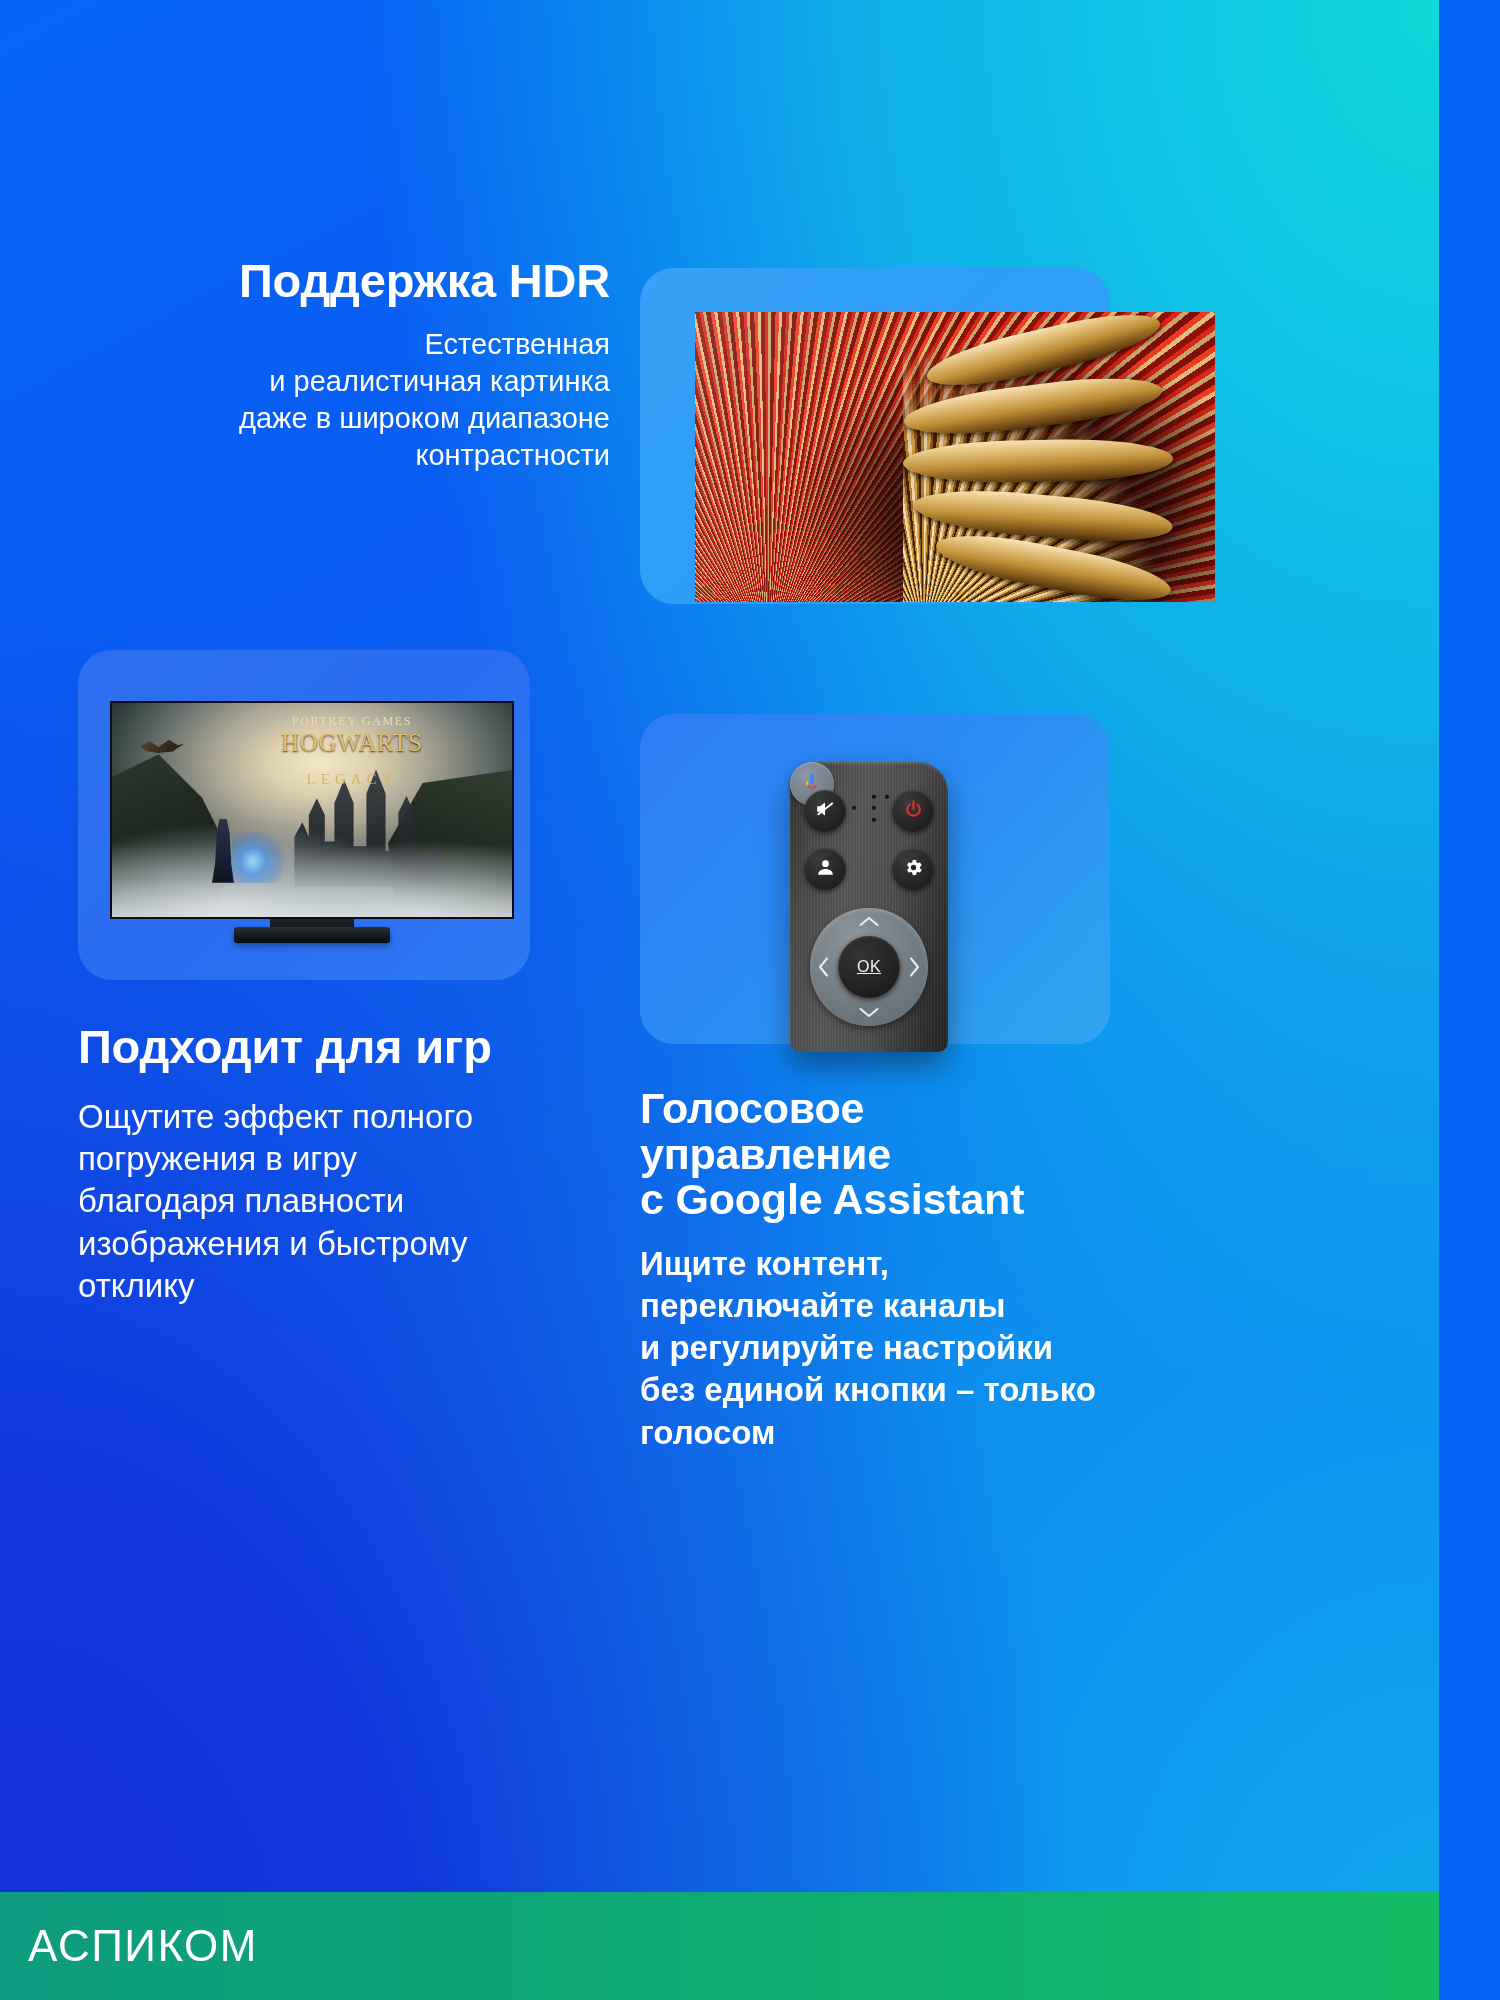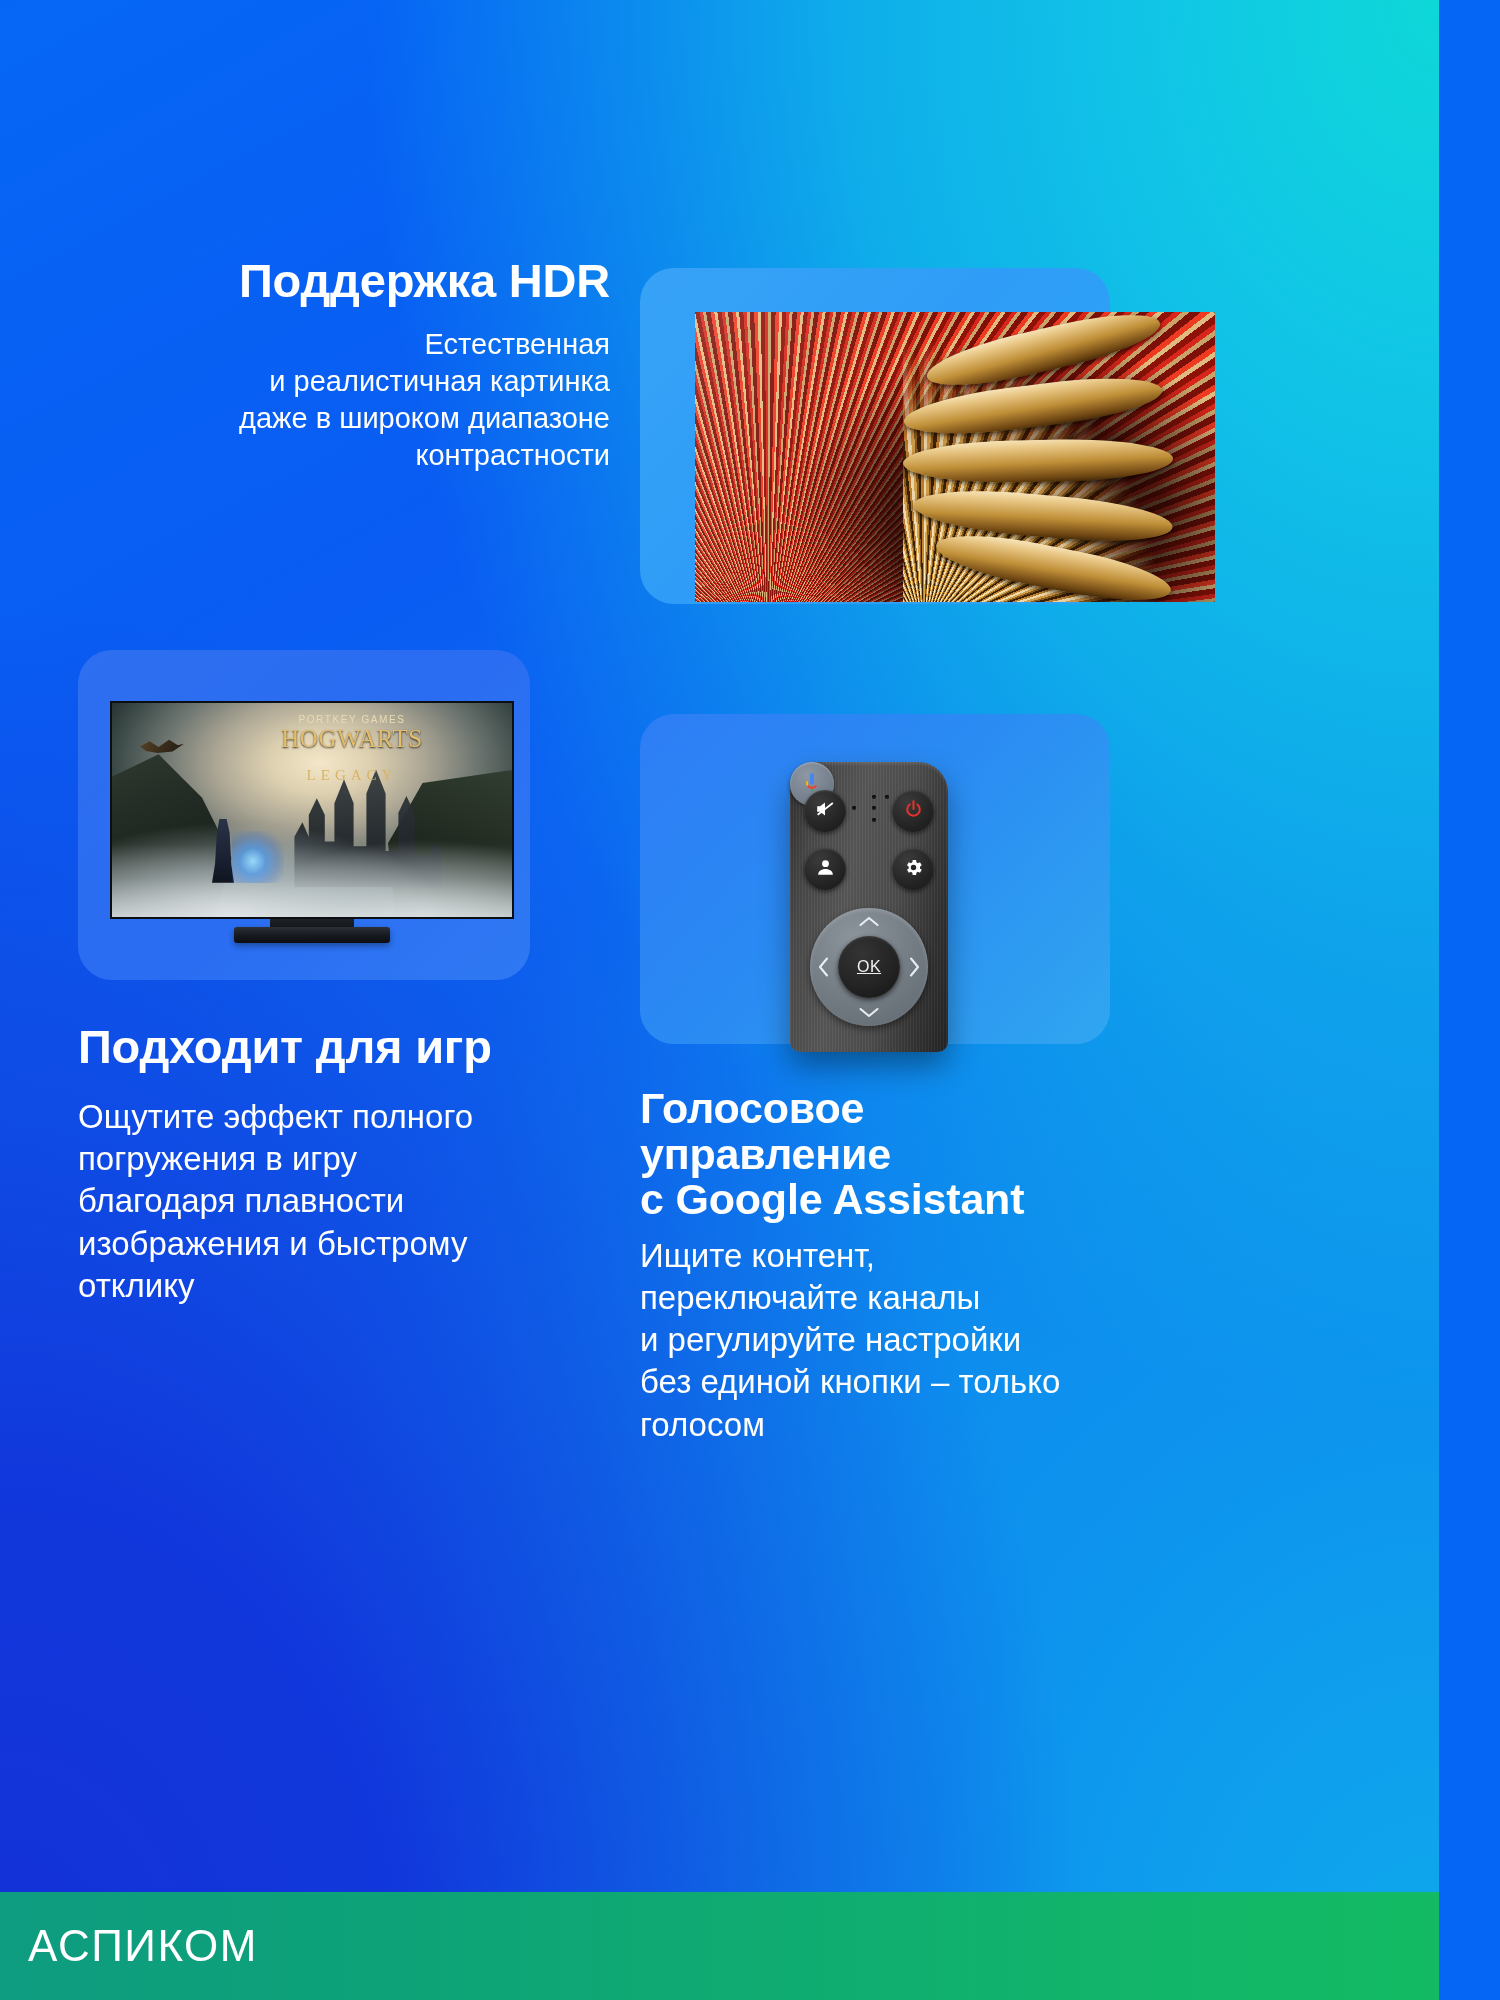--- a/index.html
+++ b/index.html
@@ -164,22 +164,22 @@
     position:absolute; left:30%; bottom:16%; width:13%; height:24%;
     background: radial-gradient(circle at 40% 58%, rgba(150,220,255,0.95) 0%, rgba(60,150,250,0.62) 30%, rgba(30,100,230,0.22) 58%, rgba(20,80,200,0) 80%);
   }
   .hw-dragon {
     position:absolute; left:7%; top:15%; width:11%; height:12%;
     background: linear-gradient(120deg, #5a4527 0%, #33281a 60%, #1d1710 100%);
     clip-path: polygon(0 44%, 22% 24%, 42% 46%, 66% 18%, 86% 40%, 100% 34%, 74% 64%, 40% 70%, 14% 62%);
   }
   .hw-logo { position:absolute; left:36%; top:5%; width:48%; text-align:center; }
   .hw-portkey {
-    font-size:10px; letter-spacing:1.6px; color:#e9dcb4;
-    font-family:Liberation Sans, sans-serif;
+    font-size:12px; letter-spacing:1.6px; color:#e9dcb4;
+    font-family:Liberation Serif, serif;
   }
   .hw-title {
     font-family:"Liberation Serif", serif;
     font-size:25px; letter-spacing:0.5px; line-height:1;
     color:#e3bd6b;
     text-shadow:0 1px 2px rgba(0,0,0,0.8);
     margin-top:1px;
   }
   .hw-sub {
     font-family:"Liberation Serif", serif;
@@ -279,21 +279,21 @@
   .blk-hdr { left:60px; top:256px; width:550px; text-align:right; }
   .blk-hdr .h-title { font-size:47px; }
   .blk-hdr .p-body  { font-size:29px; margin-top:20px; }
 
   .blk-games { left:78px; top:1022px; width:520px; text-align:left; }
   .blk-games .h-title { font-size:47px; }
   .blk-games .p-body  { font-size:33px; margin-top:24px; }
 
   .blk-voice { left:640px; top:1078px; width:480px; text-align:left; }
   .blk-voice .h-title { font-size:43px;margin-top:8px; }
-  .blk-voice .p-body  { font-size:33px; margin-top:12px; }
+  .blk-voice .p-body  { font-size:33px; margin-top:20px;font-weight:bold; }
 </style>
 </head>
 <body>
 
 <div class="poster">
 
   <div class="bg-base"></div>
 
   <div class="card card-hdr">
     <div class="hdr-photo">

